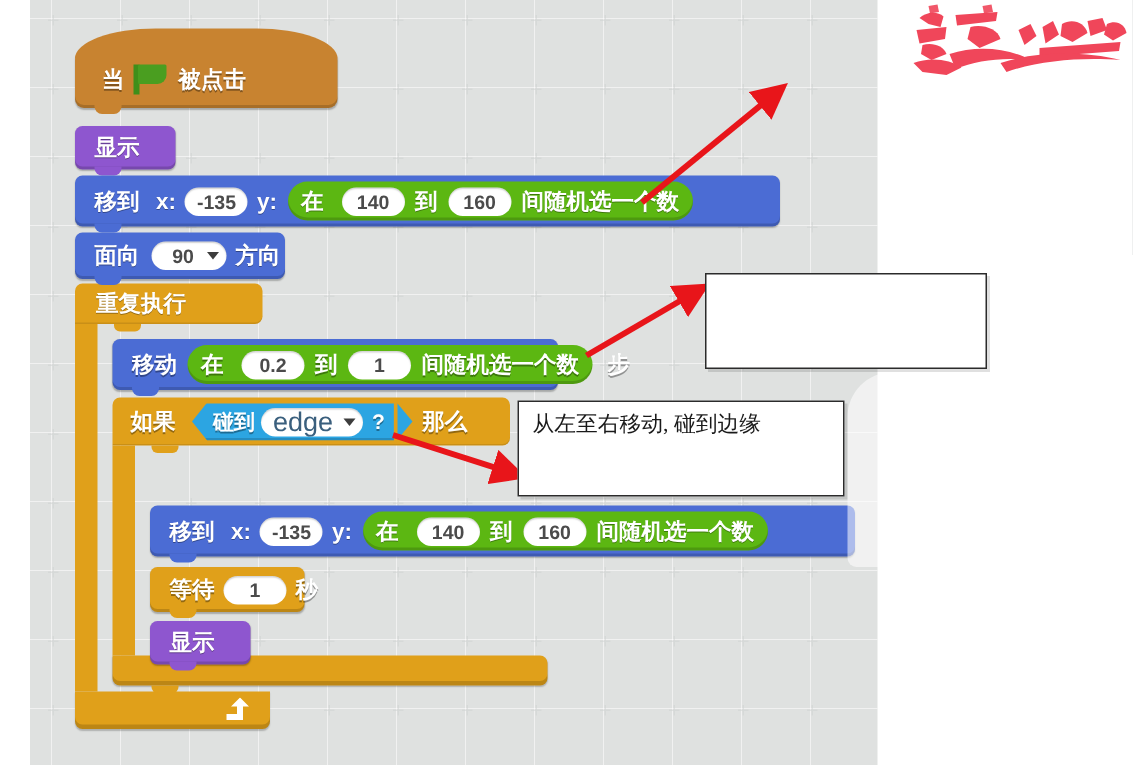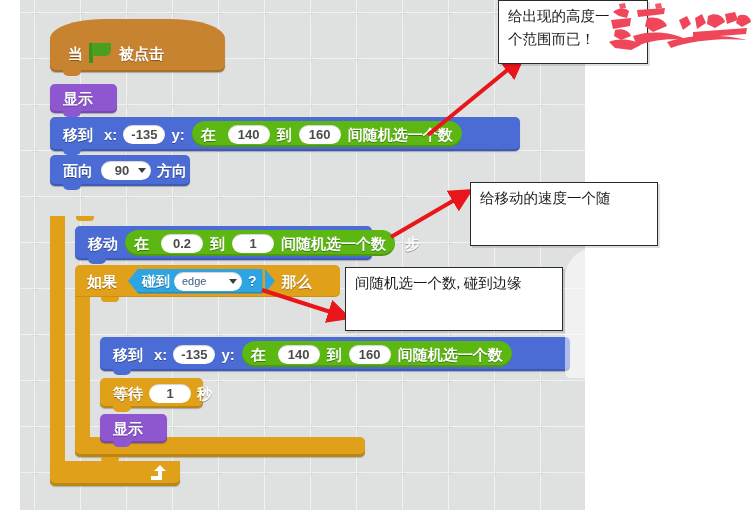--- a/index.html
+++ b/index.html
@@ -301,40 +301,43 @@
       <i style="left:288px;top:470px"></i>
         <i style="left:334px;top:470px"></i>
         <i style="left:380px;top:470px"></i>
       <i style="left:426px;top:470px"></i>
         <i style="left:472px;top:470px"></i>
         <i style="left:518px;top:470px"></i>
     </div>
 
     <div class="cblock" style="left:30px;top:189px;width:310px;height:297px;">
 
+      <div class="blk stack c-ctrl cb-top" style="position:absolute;left:0;top:0;width:125px;height:27px;border-radius:5px 5px 5px 0;padding-left:12px;">
+        <span class="lbl">重复执行</span>
+      </div>
 
       <div class="cb-arm c-ctrl" style="top:27px;height:245px;"></div>
 
       <div class="blk c-ctrl cb-bot" style="left:0;top:272px;width:130px;height:25px;"></div>
       <div class="looparrow" style="left:97px;top:276px;">
         <svg width="22" height="18" viewBox="0 0 22 18">
           <path d="M4 15 L15 15 L15 6 L19 6 L13 0 L7 6 L11 6 L11 11 L4 11 Z" fill="#ffffff"></path>
         </svg>
       </div>
       <div class="cb-knob c-ctrl" style="left:26px;top:27px;"></div>
     </div>
 
     <div class="cblock" style="left:55px;top:265px;width:290px;height:192px;">
 
       <div class="blk stack c-ctrl cb-top" style="position:absolute;left:0;top:0;width:265px;height:32px;border-radius:5px 5px 5px 0;padding-left:10px;">
         <span class="lbl">如果</span>
         <span class="hexwrap" style="margin-left:6px;">
           <span class="hexbool">
             <span>碰到</span>
-            <span class="oval drop" style="font-size:11px;font-weight:normal;color:#3a5f7d;min-width:44px;justify-content:flex-start;">edge</span>
+            <span class="oval drop" style="font-size:18px;font-weight:normal;color:#3a5f7d;min-width:44px;justify-content:flex-start;">edge</span>
             <span style="margin-left:2px;">?</span>
           </span>
         </span>
         <span class="lbl" style="margin-left:14px;">那么</span>
       </div>
 
       <div class="cb-arm c-ctrl" style="top:32px;height:140px;"></div>
 
       <div class="blk c-ctrl cb-bot" style="left:0;top:172px;width:290px;height:20px;border-radius:0 5px 5px 5px;"></div>
       <div class="cb-knob c-ctrl" style="left:26px;top:32px;"></div>
@@ -444,31 +447,26 @@
 
   <svg class="arrow" style="left:258px;top:285px;width:95px;height:40px;" viewBox="0 0 95 40">
     <defs>
       <marker id="ah3" markerWidth="6" markerHeight="6" refX="3" refY="3" orient="auto">
         <path d="M0,0 L6,3 L0,6 Z" fill="#e8151a"></path>
       </marker>
     </defs>
     <line x1="4" y1="5" x2="82" y2="30" stroke="#e8151a" stroke-width="4" marker-end="url(#ah3)"></line>
   </svg>
 
-  <div class="note" style="left:498px;top:0px;width:150px;height:64px;">
-    <div>给出现的高度一</div>
-    <div>个范围而已！</div>
+
+  <div class="note" style="left:470px;top:182px;width:188px;height:64px;">
   </div>
 
-  <div class="note" style="left:470px;top:182px;width:188px;height:64px;">
-    <div>给移动的速度一个随</div>
-  </div>
-
   <div class="note" style="left:345px;top:267px;width:218px;height:64px;">
-    <div>间随机选一个数, 碰到边缘</div>
+    <div>从左至右移动, 碰到边缘</div>
   </div>
 
   <div class="wm">
     <svg width="148" height="56" viewBox="0 0 148 56">
       <g fill="#f0465a">
         <path d="M6 10 C10 6 18 5 22 9 L20 16 L12 14 Z"></path>
         <path d="M4 18 L24 16 L23 24 L6 27 Z"></path>
         <path d="M8 28 C14 26 22 28 24 34 L14 38 L7 34 Z"></path>
         <path d="M2 40 C12 36 26 37 34 43 L24 48 L8 46 Z"></path>
         <path d="M30 8 L58 6 L57 12 L31 15 Z"></path>

